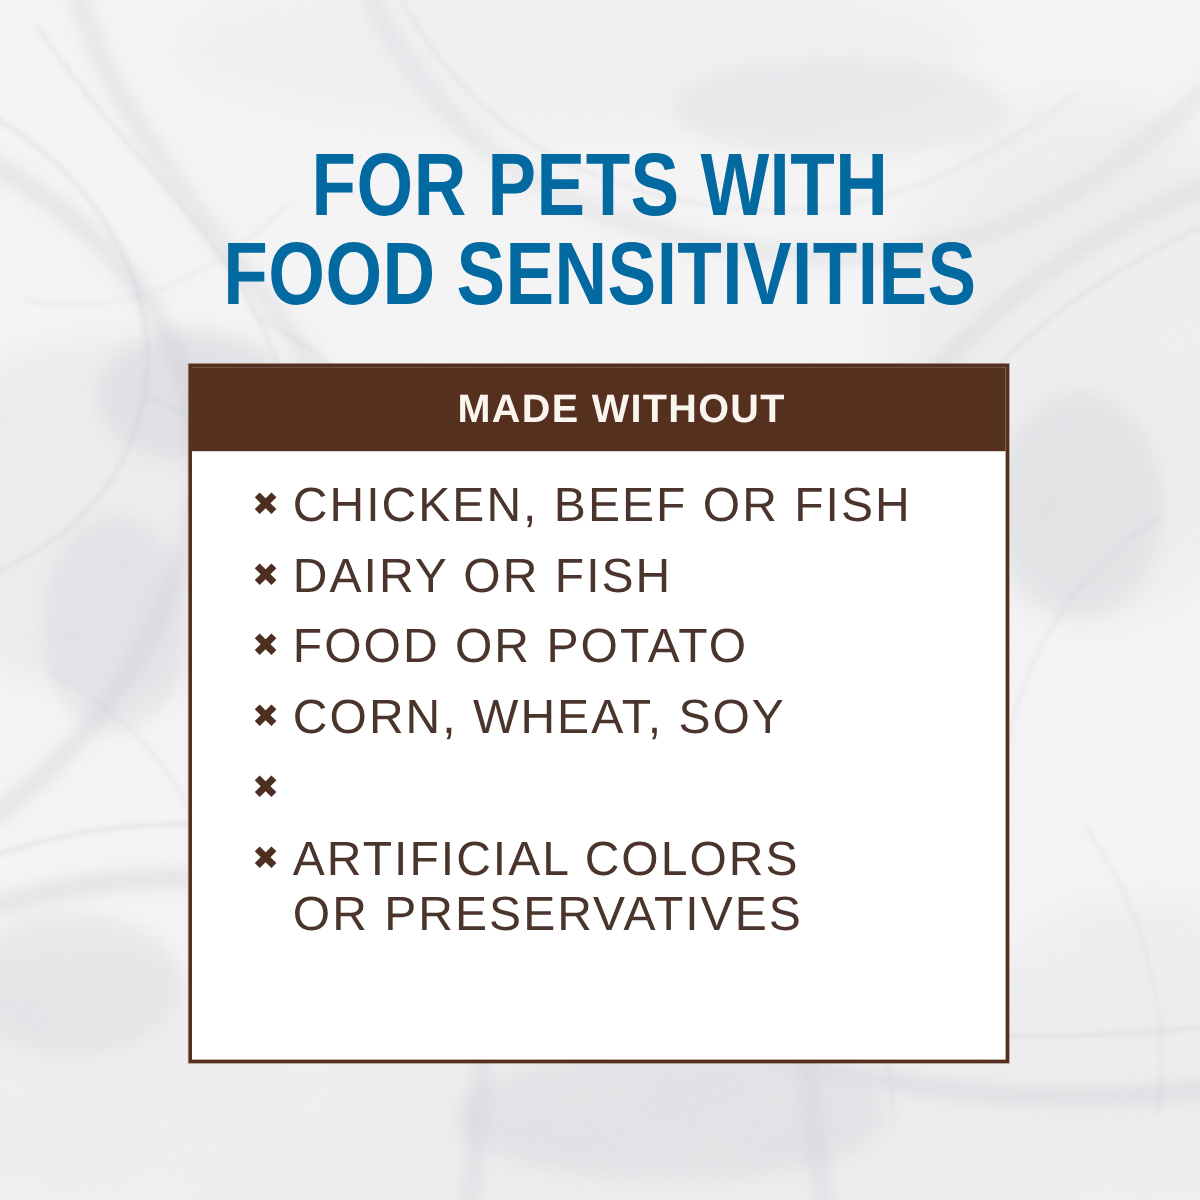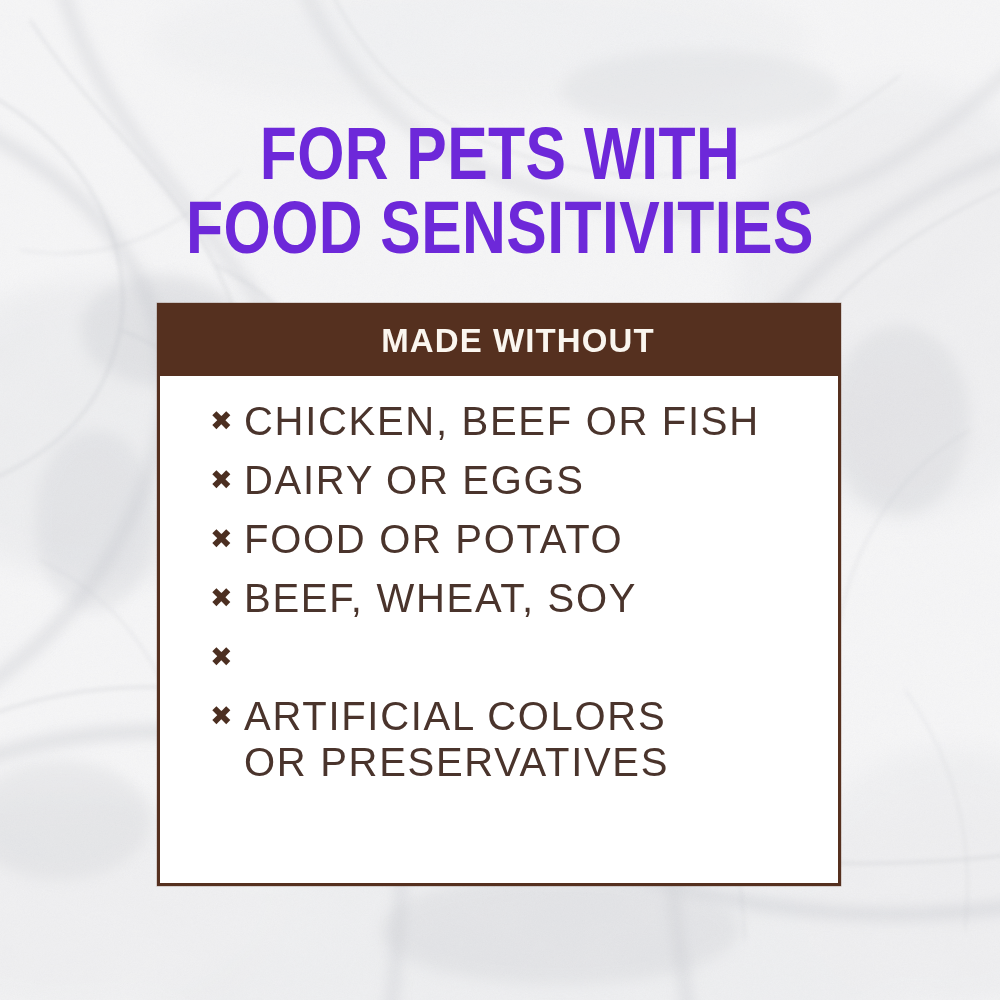--- a/index.html
+++ b/index.html
@@ -32,21 +32,21 @@
     inset: 0;
     z-index: 5;
   }
 
   
   #headline {
     position: absolute;
     left: 0; right: 0;
     top: 118px;
     text-align: center;
-    color: #6d28d9;
+    color: #0369a1;
     line-height: 0.97;
     -webkit-font-smoothing: antialiased;
   }
   #headline .hl-line {
     display: block;
     font-family: "Liberation Sans Narrow", "Liberation Sans", sans-serif;
     font-weight: 700;
     font-stretch: condensed;
     letter-spacing: 0.5px;
     white-space: nowrap;
@@ -222,29 +222,29 @@
       <span class="title">MADE WITHOUT</span>
     </div>
 
     <ul id="list">
       <li>
         <span class="xmark">✖</span>
         <span class="itxt">CHICKEN, BEEF OR FISH</span>
       </li>
       <li>
         <span class="xmark">✖</span>
-        <span class="itxt">DAIRY OR EGGS</span>
+        <span class="itxt">DAIRY OR FISH</span>
       </li>
       <li>
         <span class="xmark">✖</span>
         <span class="itxt">FOOD OR POTATO</span>
       </li>
       <li>
         <span class="xmark">✖</span>
-        <span class="itxt">BEEF, WHEAT, SOY</span>
+        <span class="itxt">CORN, WHEAT, SOY</span>
       </li>
       <li>
         <span class="xmark">✖</span>
       </li>
       <li class="two-line">
         <span class="xmark">✖</span>
         <span class="itxt">ARTIFICIAL COLORS
 OR PRESERVATIVES</span>
       </li>
     </ul>

